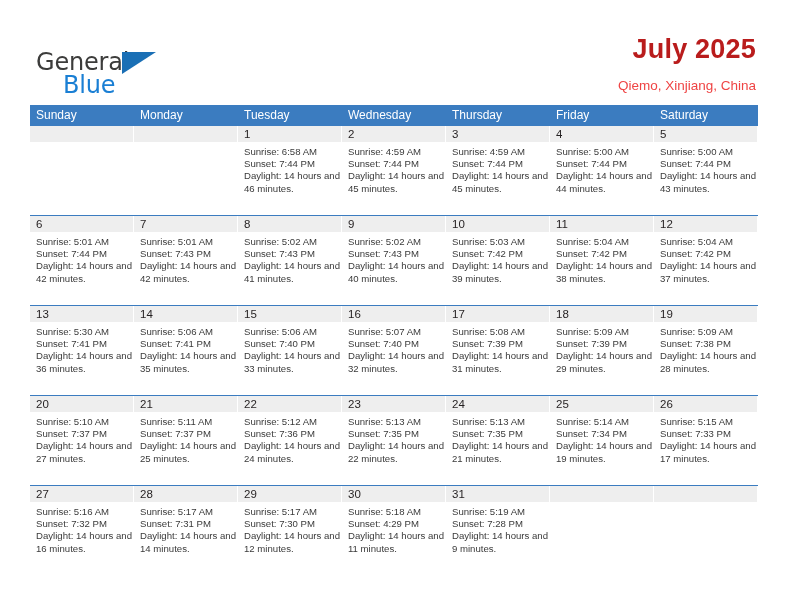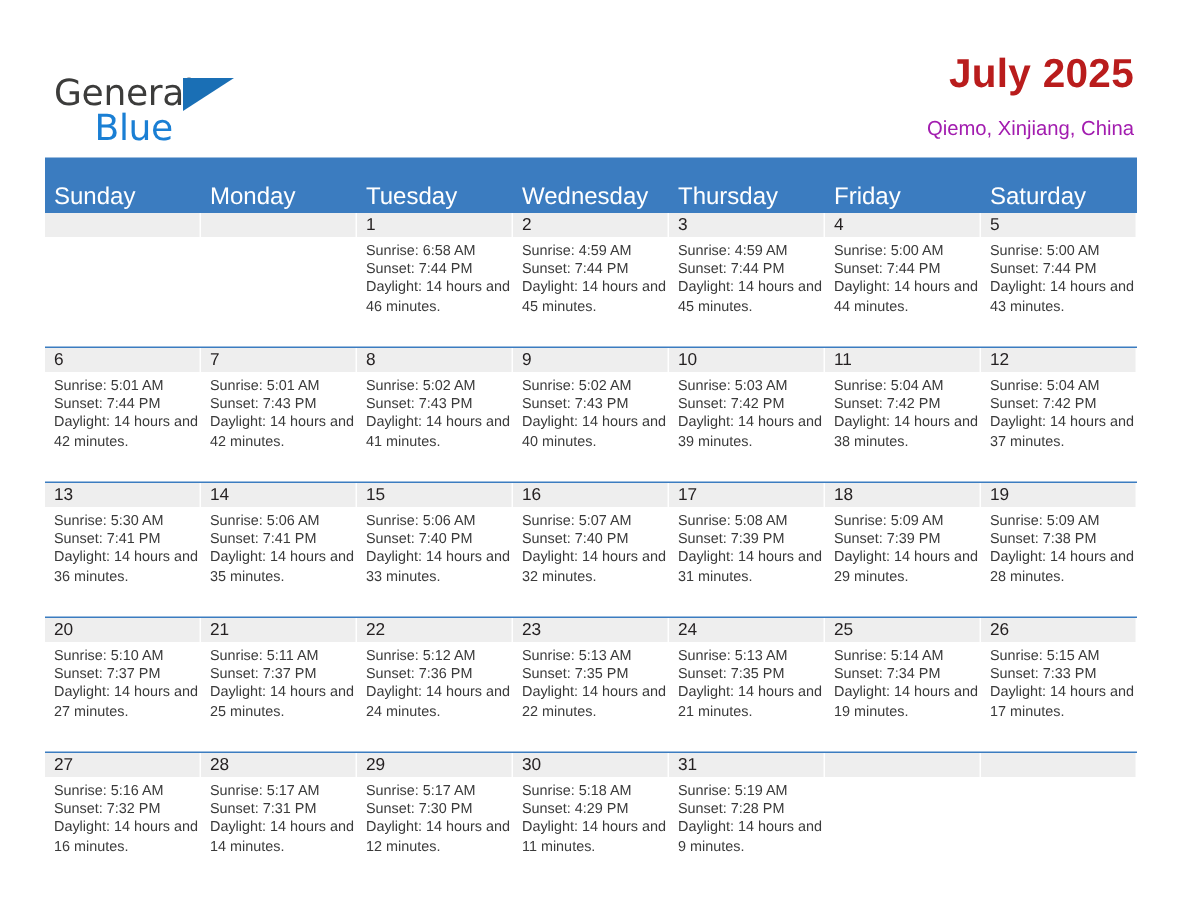--- a/index.html
+++ b/index.html
@@ -72,21 +72,21 @@
     color: #b91c1c;
     font-weight: 700;
     text-align: center;
     letter-spacing: 0.2px;
   }
   .subtitle {
     position: absolute;
     right: 36px;
     top: 78px;
     font-size: 13.5px;
-    color: #a21caf;
+    color: #ef4444;
     font-weight: 400;
     text-align: left;
   }
 
   
   .calendar {
     position: absolute;
     left: 30px;
     top: 105px;
     width: 728px;
@@ -94,26 +94,25 @@
   .dow-row {
     display: flex;
     width: 728px;
     background: #3b7cc0;
   }
   .dow-cell {
     width: 104px;
     height: 21px;
     line-height: 21px;
     color: #ffffff;
-    font-size: 16px;
+    font-size: 12px;
     padding-left: 6px;
     box-sizing: border-box;
     white-space: nowrap;
     overflow: hidden;
-    margin-top: 16px;
   }
   .week-row {
     width: 728px;
     border-top: 1.5px solid #3b7cc0;
     position: relative;
   }
   .week-row:first-of-type {
     border-top: none;
   }
   .week-inner {

